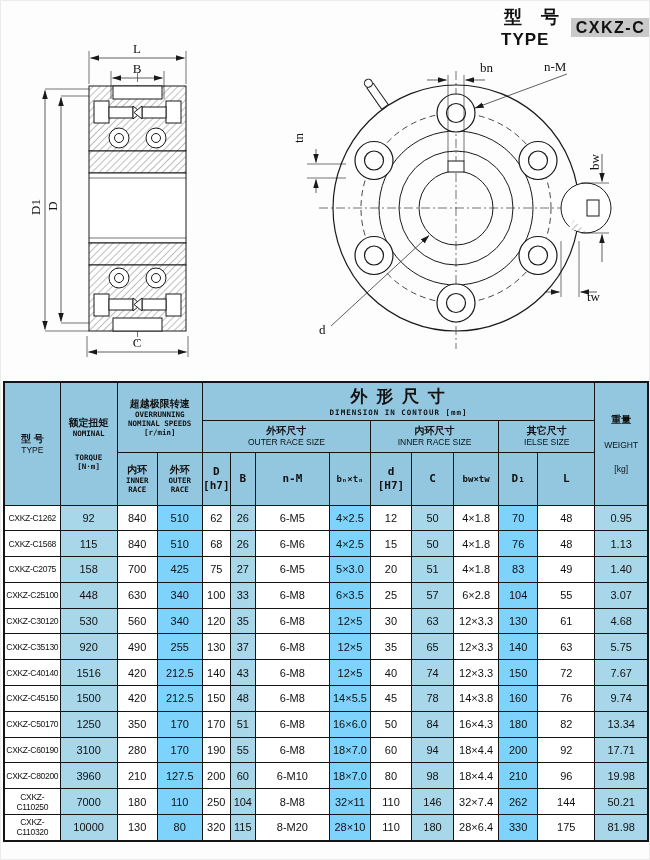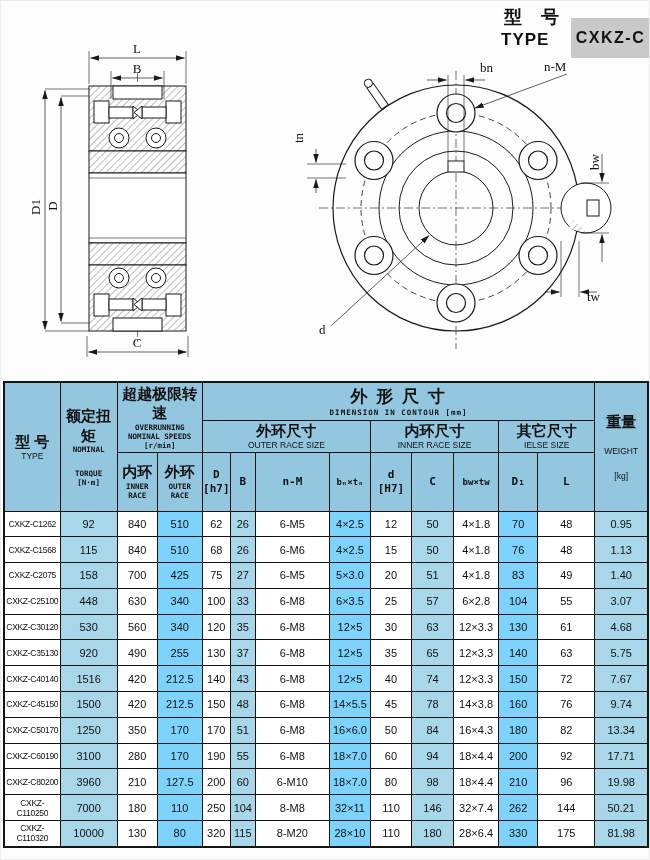--- a/index.html
+++ b/index.html
@@ -1,37 +1,37 @@
 <!DOCTYPE html>
 <html><head>
 <meta charset="utf-8">
 <style>
   html,body{margin:0;padding:0;background:#ffffff;}
   .page{position:relative;width:650px;height:860px;background:#fdfdfd;overflow:hidden;
         font-family:"Liberation Sans",sans-serif;color:#111;border:1px solid #ececec;box-sizing:border-box;}
   
   .title-cn{position:absolute;left:503px;top:4px;font-size:18px;font-weight:bold;letter-spacing:7px;white-space:nowrap;}
   .title-en{position:absolute;left:500px;top:29px;font-size:17px;font-weight:bold;letter-spacing:1px;}
-  .model-badge{position:absolute;left:570px;top:17px;width:79px;height:40px;background:#c9c9c9;
+  .model-badge{position:absolute;left:570px;top:17px;width:79px;height:19px;background:#c9c9c9;
                display:flex;align-items:center;justify-content:center;
                font-size:16px;font-weight:bold;letter-spacing:1.5px;}
   
   svg.draw{position:absolute;left:0;top:0;}
   svg.draw text{font-family:"Liberation Serif",serif;font-size:13px;fill:#111;stroke:none;}
   .cl{stroke-dasharray:9 3 2 3;stroke-width:0.6;}
   .thin{stroke-width:0.6;}
   .dash{stroke-dasharray:6 4;stroke-width:0.8;}
   
   table.spec{position:absolute;left:2px;top:380px;width:646px;border-collapse:collapse;table-layout:fixed;
              border:2px solid #141414;}
   table.spec td{border:1px solid #141414;text-align:center;vertical-align:middle;padding:0;overflow:hidden;}
   thead td{background:#93c7e0;}
-  tr.h1{height:38px;} tr.h2{height:32px;} tr.h3{height:59px;}
+  tr.h1{height:38px;} tr.h2{height:32px;} tr.h3{height:53px;}
   tbody td{height:24.8px;font-size:11px;}
-  .hcn{font-size:15px;font-weight:bold;line-height:1.3;}
+  .hcn{font-size:10px;font-weight:bold;line-height:1.3;}
   .hcn.big{font-size:17px;letter-spacing:2px;}
   .hen{font-family:"DejaVu Sans Mono",monospace;font-size:7.5px;font-weight:bold;line-height:1.25;letter-spacing:0;}
   .hen.sp{letter-spacing:1px;}
   .hs{font-family:"Liberation Sans",sans-serif;font-size:8.5px;font-weight:normal;}
   .gap{margin-top:14px;}
   .hcol{font-family:"DejaVu Sans Mono",monospace;font-size:11px;font-weight:bold;line-height:1.2;}
   .hbt{font-family:"DejaVu Sans Mono",monospace;font-size:9px;font-weight:bold;margin-top:23px;}
   .c-w{background:#ffffff;} .c-b{background:#a9d7ea;} .c-g{background:#7dd3fc;}
   td.model{font-size:8.5px;letter-spacing:-0.3px;}
 </style>

